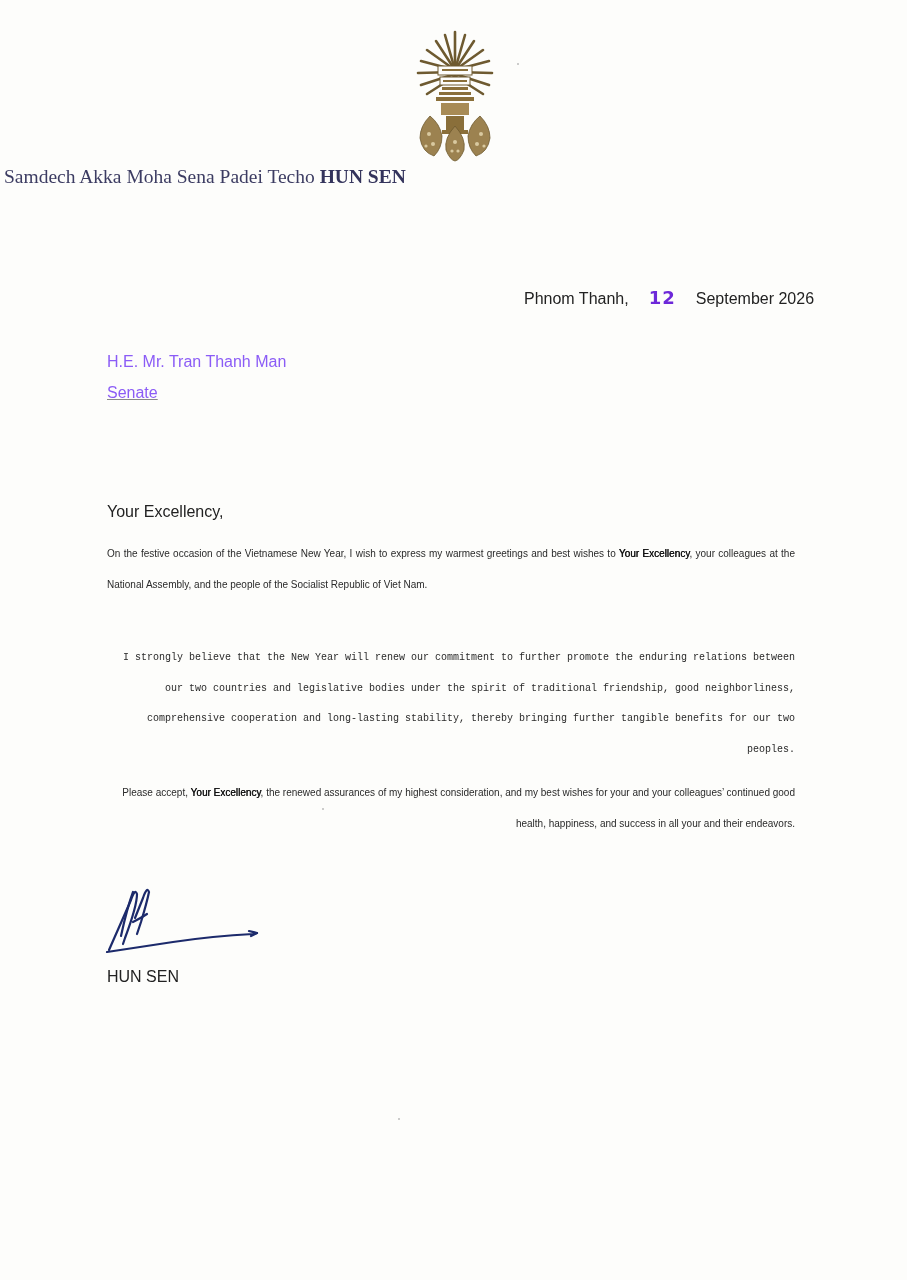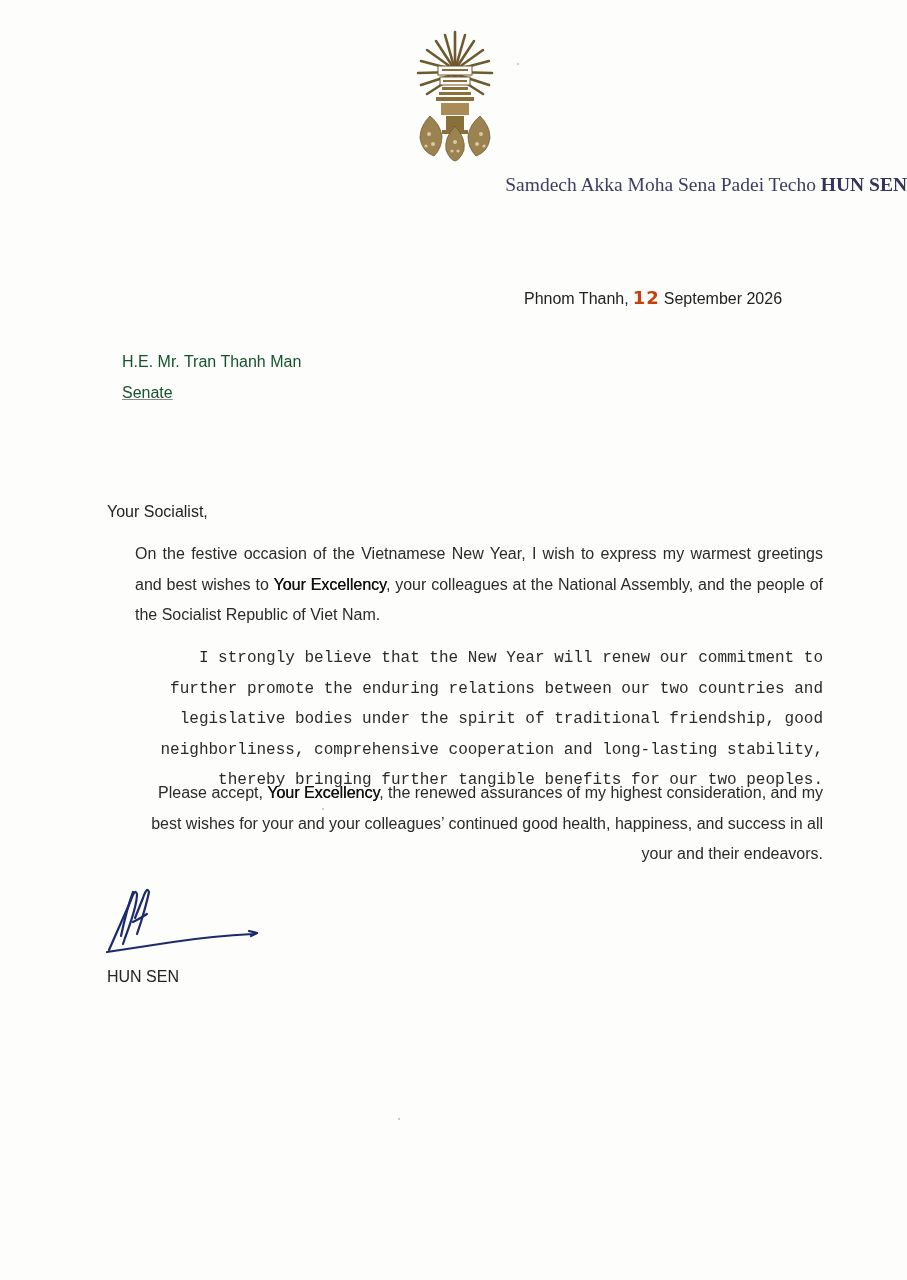--- a/index.html
+++ b/index.html
@@ -8,51 +8,50 @@
       background: #fdfdfb;
       position: relative;
       overflow: hidden;
       color: #1e1e1e;
     }
     .page { position: absolute; left: 0; top: 0; width: 907px; height: 1280px; }
     .emblem {
       position: absolute; left: 412px; top: 30px; width: 86px; height: 132px;
     }
     .letterhead {
-      position: absolute; left: 0; top: 172px; width: 907px; text-align: right;
+      position: absolute; left: 0; top: 164px; width: 907px; text-align: left;
       font-family: "Liberation Serif", "DejaVu Serif", serif;
       font-size: 19.5px; line-height: 26px; color: #3c3c62;
     }
     .letterhead .line1, .letterhead .line2 { display: block; padding-left: 4px; }
     .letterhead b { font-weight: bold; color: #34345c; }
     .sans { font-family: "Liberation Sans", "DejaVu Sans", sans-serif; }
     .dateline {
       position: absolute; top: 287px; left: 524px;
       font-size: 16px; color: #222;
     }
     .dateline .day {
-      color: #c2410c; font-size: 18px; font-weight: bold;
+      color: #6d28d9; font-size: 18px; font-weight: bold;
       font-family: "DejaVu Sans", sans-serif; letter-spacing: 1px;
-      margin: 0 4px;
+      margin: 0 20px;
       text-align: right;
     }
     .address {
       position: absolute; left: 107px; top: 346px;
-      font-size: 16px; line-height: 31px; color: #14532d; margin-left: 15px;
+      font-size: 16px; line-height: 31px; color: #8b5cf6;
     }
     .address .row { display: block; }
     .address .underline { text-decoration: underline; text-decoration-color: #888; }
     .salutation {
       position: absolute; left: 107px; top: 503px; font-size: 16px; color: #222;
     }
     .body-text {
       position: absolute; left: 107px; width: 688px;
-      font-size: 16px; line-height: 30.5px; color: #2a2a2a;
+      font-size: 10px; line-height: 30.5px; color: #2a2a2a;
       text-align: justify;
-      margin-left: 28px;
     }
     .p1 { top: 539px; }
     .p2 { top: 643px; text-align: right; font-family: Liberation Mono, monospace; }
     .p3 { top: 778px; text-align: right; }
     .body-text b { font-weight: normal; color: #111; text-shadow: 0.3px 0 0 #111; }
     .signature { position: absolute; left: 103px; top: 878px; width: 160px; height: 80px; }
     .signer {
       position: absolute; left: 107px; top: 968px; font-size: 16px; color: #222;
     }
     .speck { position: absolute; width: 2px; height: 2px; background: #bbb; border-radius: 1px; }
@@ -116,21 +115,21 @@
 
   <div class="dateline sans">
     <span>Phnom Thanh,</span><span class="day">12</span><span>September 2026</span>
   </div>
 
   <div class="address sans">
     <span class="row">H.E. Mr. Tran Thanh Man</span>
     <span class="row underline">Senate</span>
   </div>
 
-  <div class="salutation sans">Your Socialist,</div>
+  <div class="salutation sans">Your Excellency,</div>
 
   <div class="body-text sans p1"><span>On the festive occasion of the Vietnamese New Year, I wish to express my warmest greetings and best wishes to </span><b>Your Excellency</b><span>, your colleagues at the National Assembly, and the people of the Socialist Republic of Viet Nam.</span></div>
 
   <div class="body-text sans p2">I strongly believe that the New Year will renew our commitment to further promote the enduring relations between our two countries and legislative bodies under the spirit of traditional friendship, good neighborliness, comprehensive cooperation and long-lasting stability, thereby bringing further tangible benefits for our two peoples.</div>
 
   <div class="body-text sans p3"><span>Please accept, </span><b>Your Excellency</b><span>, the renewed assurances of my highest consideration, and my best wishes for your and your colleagues’ continued good health, happiness, and success in all your and their endeavors.</span></div>
 
   <svg class="signature" viewBox="0 0 160 80">
     <g fill="none" stroke="#1c2a6b" stroke-width="2.2" stroke-linecap="round" stroke-linejoin="round">
       <path d="M6 72 L28 22 Q32 10 34 16 Q34 28 22 60 L20 66"></path>

